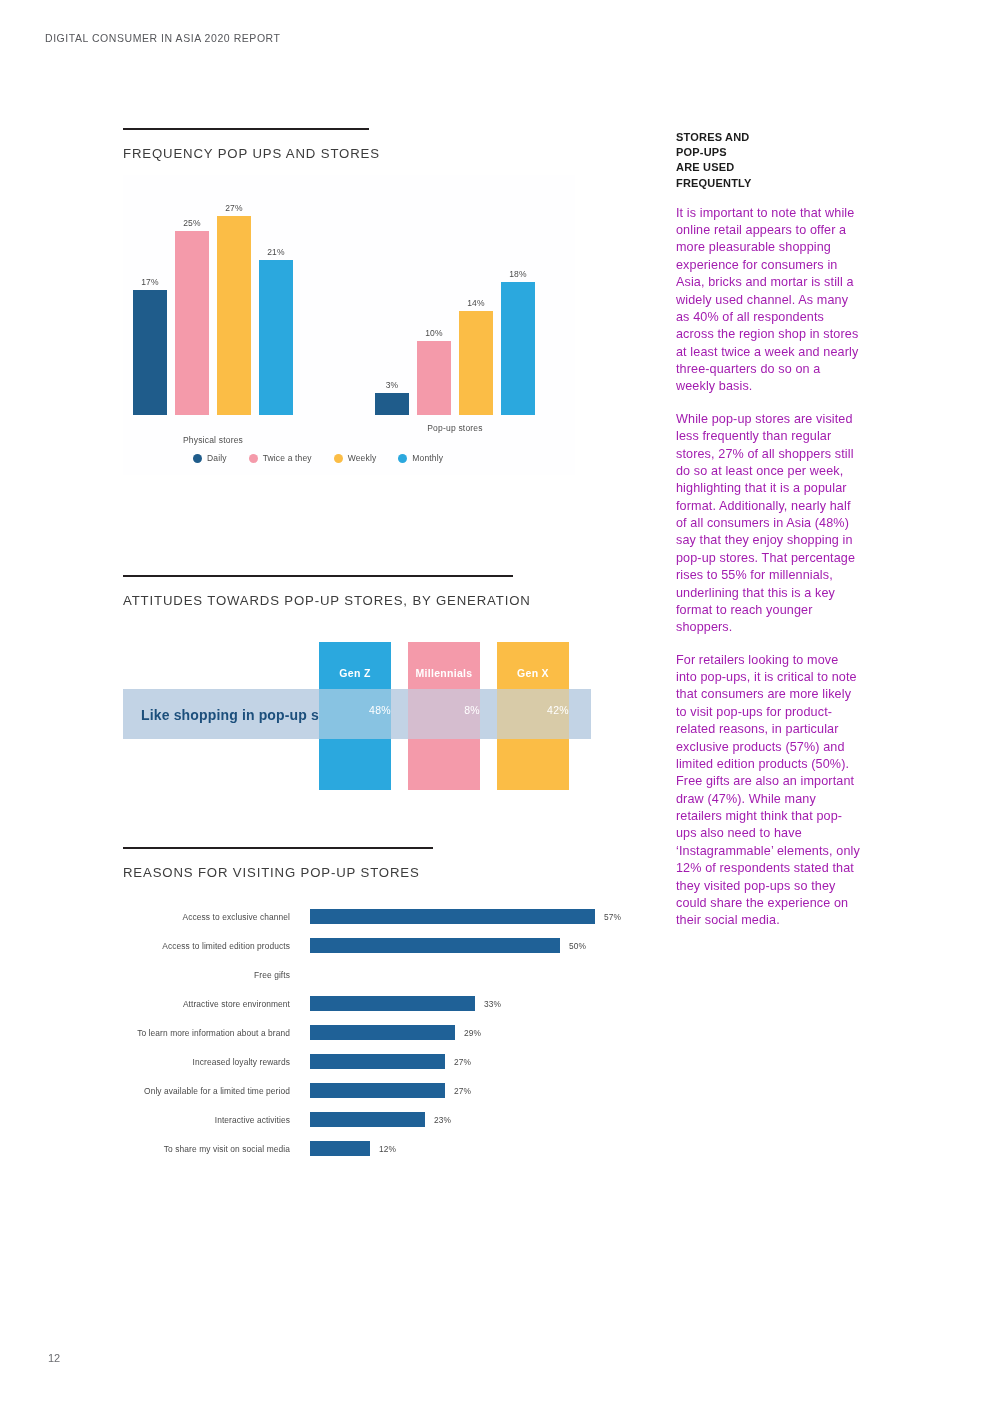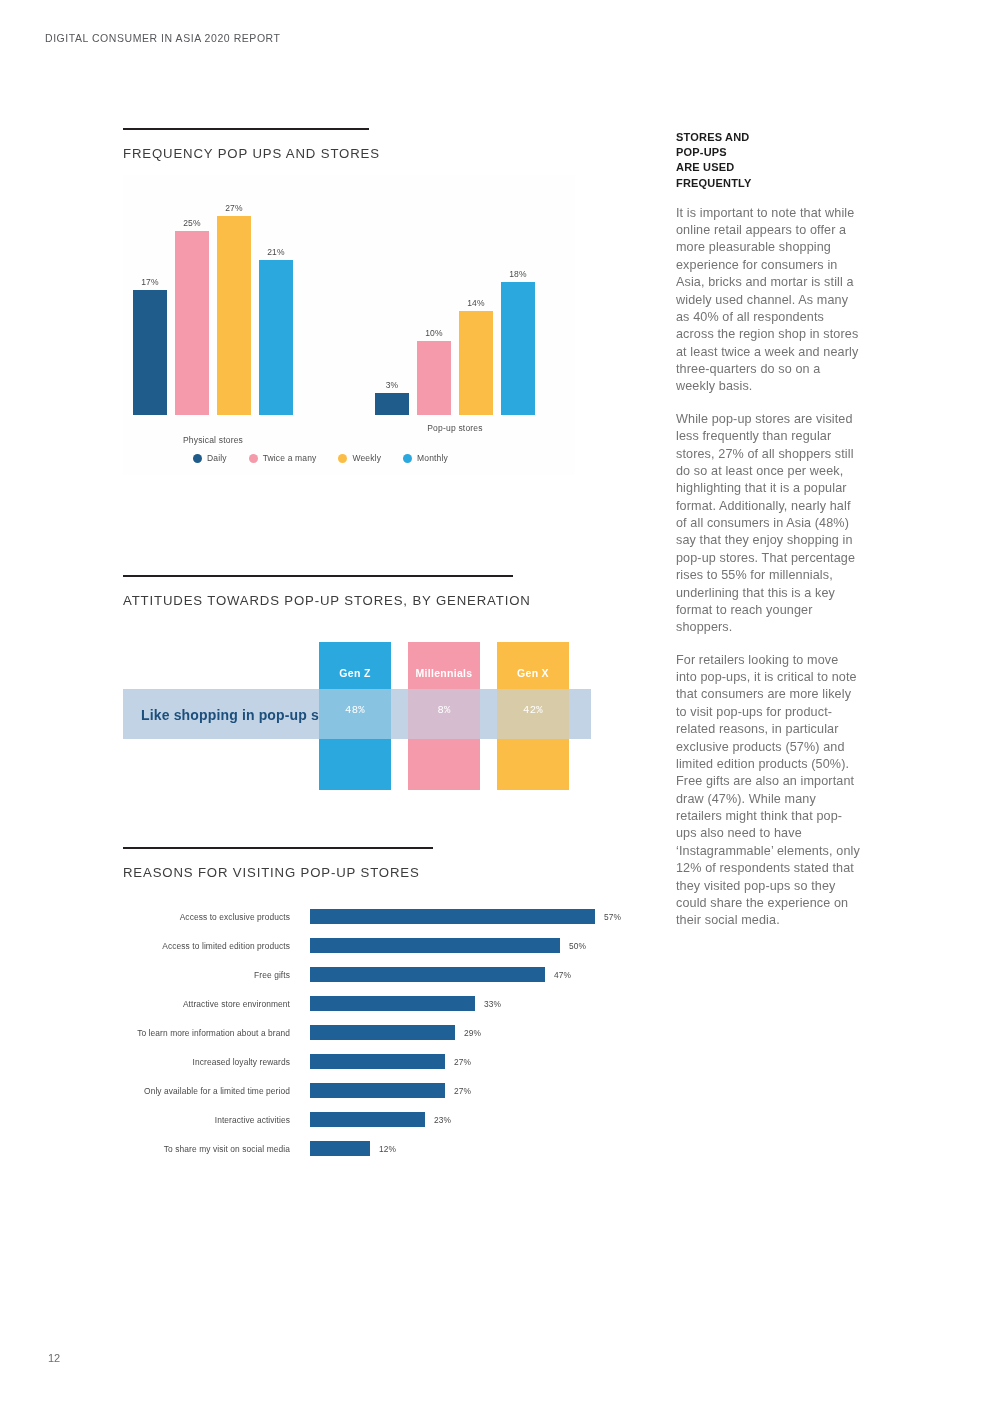--- a/index.html
+++ b/index.html
@@ -175,27 +175,26 @@
     position: absolute;
     left: 0; right: 0;
     top: 47px;
     height: 50px;
     background: rgba(194, 211, 229, 0.62);
     z-index: 2;
   }
   .gen-col-value {
     position: absolute;
     top: 62px; left: 0; right: 0;
-    text-align: center;
+    text-align: right;
     font-size: 10.5px;
     color: #ffffff;
     font-weight: 400;
     letter-spacing: .3px;
     z-index: 3;
-    font-family: Liberation Mono, monospace;
   }
 
   
   .hbar-chart {
     position: relative;
     width: 500px;
     margin-top: 22px;
   }
   .hbar-row {
     display: flex;
@@ -242,21 +241,21 @@
     font-weight: bold;
     line-height: 1.38;
     color: #1c1c1c;
     letter-spacing: 0.2px;
     margin: 0 0 14px 0;
   }
   .side-heading span { display: block; }
   .side-para {
     font-size: 12.6px;
     line-height: 1.38;
-    color: #737373;
+    color: #a21caf;
     margin: 0 8px 15px 0;
     letter-spacing: 0.12px;
   }
 </style>
 </head>
 <body>
 
 <div class="running-header">DIGITAL CONSUMER IN ASIA 2020 REPORT</div>
 
 <div class="left-col">
@@ -310,21 +309,21 @@
       <div class="group-label l1">Physical stores</div>
       <div class="group-label l2">Pop-up stores</div>
 
       <div class="legend">
         <div class="legend-item">
           <span class="legend-dot" style="background:#1f5c8b"></span>
           <span class="legend-text">Daily</span>
         </div>
         <div class="legend-item">
           <span class="legend-dot" style="background:#f49aaa"></span>
-          <span class="legend-text">Twice a many</span>
+          <span class="legend-text">Twice a they</span>
         </div>
         <div class="legend-item">
           <span class="legend-dot" style="background:#fbbd46"></span>
           <span class="legend-text">Weekly</span>
         </div>
         <div class="legend-item">
           <span class="legend-dot" style="background:#2ba8de"></span>
           <span class="legend-text">Monthly</span>
         </div>
       </div>
@@ -361,39 +360,35 @@
       </div>
     </div>
   </div>
 
   <div class="section" style="margin-top:48px;">
     <div class="rule w3"></div>
     <h2 class="section-title">REASONS FOR VISITING POP-UP STORES</h2>
 
     <div class="hbar-chart">
       <div class="hbar-row">
-        <div class="hbar-label">Access to exclusive products</div>
+        <div class="hbar-label">Access to exclusive channel</div>
         <div class="hbar-track">
           <div class="hbar-fill" style="width:285px"></div>
           <div class="hbar-value">57%</div>
         </div>
       </div>
       <div class="hbar-row">
         <div class="hbar-label">Access to limited edition products</div>
         <div class="hbar-track">
           <div class="hbar-fill" style="width:250px"></div>
           <div class="hbar-value">50%</div>
         </div>
       </div>
       <div class="hbar-row">
         <div class="hbar-label">Free gifts</div>
-        <div class="hbar-track">
-          <div class="hbar-fill" style="width:235px"></div>
-          <div class="hbar-value">47%</div>
-        </div>
       </div>
       <div class="hbar-row">
         <div class="hbar-label">Attractive store environment</div>
         <div class="hbar-track">
           <div class="hbar-fill" style="width:165px"></div>
           <div class="hbar-value">33%</div>
         </div>
       </div>
       <div class="hbar-row">
         <div class="hbar-label">To learn more information about a brand</div>

